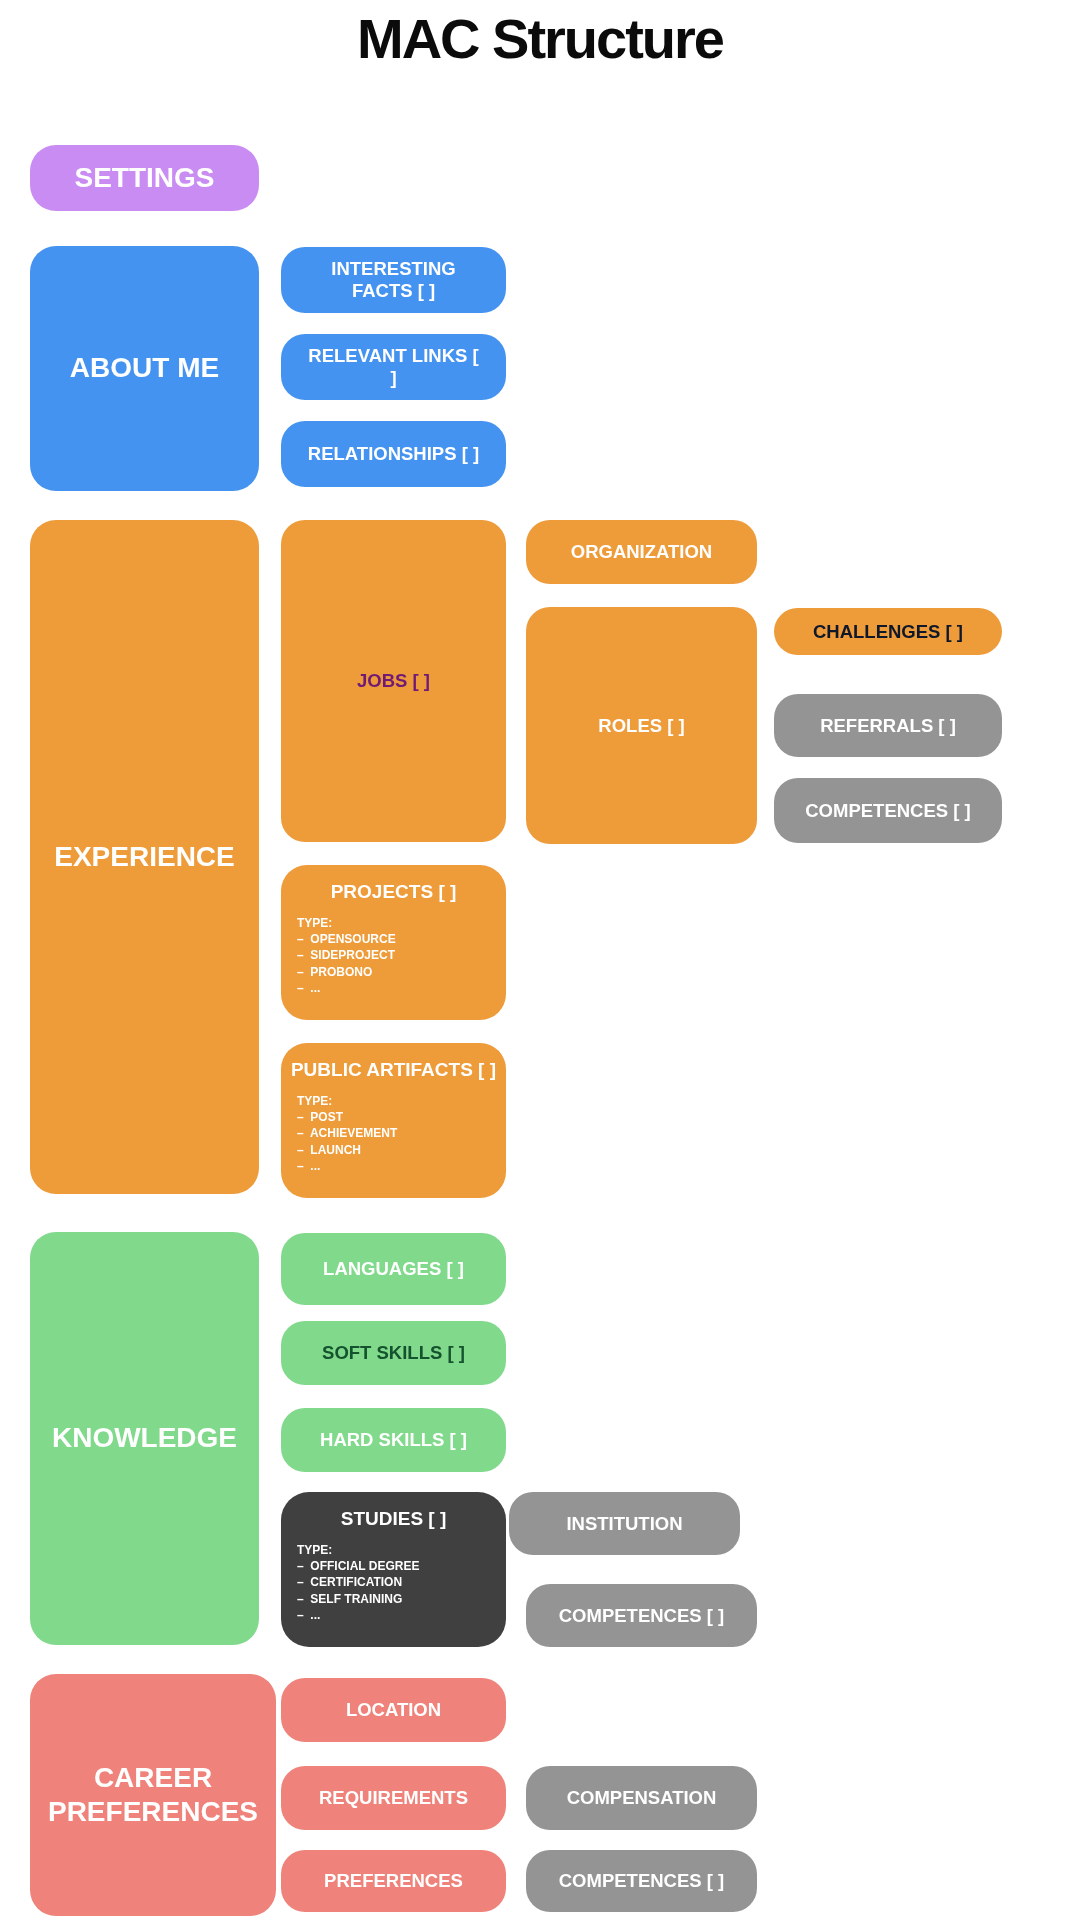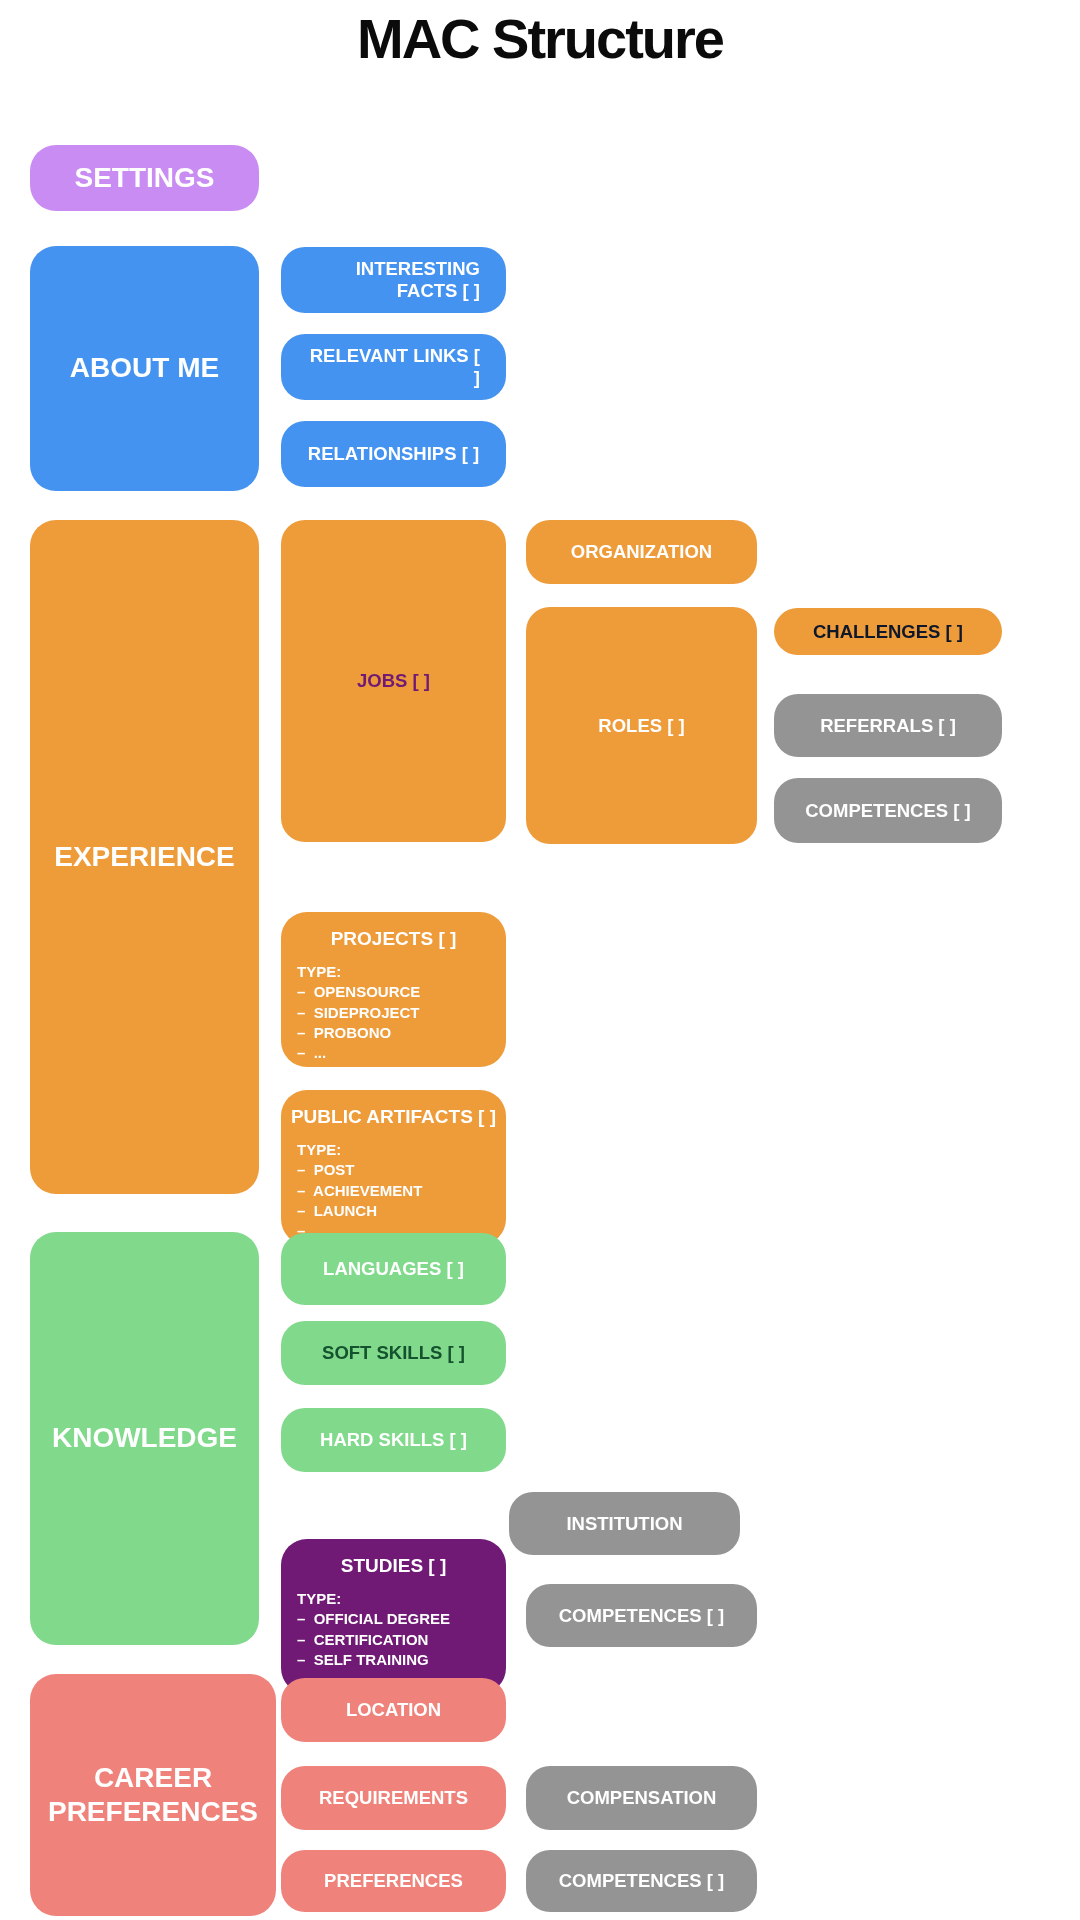--- a/index.html
+++ b/index.html
@@ -14,30 +14,30 @@
   .block{
     position:absolute;border-radius:24px;color:#ffffff;
     display:flex;align-items:center;justify-content:center;
     box-sizing:border-box;
   }
   .kind-hub{border-radius:26px;}
   .kind-hub .label{
     font-size:28px;font-weight:bold;text-align:center;line-height:1.22;padding:0 12px;
   }
   .kind-chip .label{
-    font-size:18.5px;font-weight:bold;text-align:right;padding:0 26px;
+    font-size:18.5px;font-weight:bold;text-align:center;padding:0 26px;
   }
   .kind-list{
-    flex-direction:column;align-items:stretch;justify-content:flex-start;border-radius:26px;margin-top:47px;
+    flex-direction:column;align-items:stretch;justify-content:flex-start;border-radius:26px;
   }
   .kind-list .label{
     font-size:19px;font-weight:bold;text-align:center;margin-top:16px;
   }
   .kind-list .list{
-    margin:12px 14px 0 16px;font-size:15px;font-weight:bold;line-height:1.35;
+    margin:12px 14px 0 16px;font-size:12px;font-weight:bold;line-height:1.35;
   }
   .kind-list .list-heading{white-space:pre;}
   .kind-list .list-item{white-space:pre;}
 </style>
 </head>
 <body>
 
 <div id="canvas">
   <h1 id="page-title">MAC Structure</h1>
 <div class="block kind-hub" style="left: 30px; top: 145px; width: 229px; height: 66px; background: rgb(201, 140, 242); color: rgb(255, 255, 255);">
@@ -101,21 +101,21 @@
     </div>
     <div class="block kind-chip" style="left: 281px; top: 1233px; width: 225px; height: 72px; background: rgb(129, 217, 140); color: rgb(255, 255, 255);">
       <div class="label">LANGUAGES [ ]</div>
     </div>
     <div class="block kind-chip" style="left: 281px; top: 1321px; width: 225px; height: 64px; background: rgb(129, 217, 140); color: #14532d;">
       <div class="label">SOFT SKILLS [ ]</div>
     </div>
     <div class="block kind-chip" style="left: 281px; top: 1408px; width: 225px; height: 64px; background: rgb(129, 217, 140); color: rgb(255, 255, 255);">
       <div class="label">HARD SKILLS [ ]</div>
     </div>
-    <div class="block kind-list" style="left: 281px; top: 1492px; width: 225px; height: 155px; background: #701a75; color: rgb(255, 255, 255);">
+    <div class="block kind-list" style="left: 281px; top: 1492px; width: 225px; height: 155px; background: #404040; color: rgb(255, 255, 255); border-radius: 28px;">
       <div class="label">STUDIES [ ]</div>
       <div class="list">
         <div class="list-heading">TYPE:</div>
         <div class="list-item">–  OFFICIAL DEGREE</div>
         <div class="list-item">–  CERTIFICATION</div>
         <div class="list-item">–  SELF TRAINING</div>
         <div class="list-item">–  ...</div>
       </div>
     </div>
     <div class="block kind-chip" style="left: 509px; top: 1492px; width: 231px; height: 63px; background: rgb(148, 148, 148); color: rgb(255, 255, 255);">

